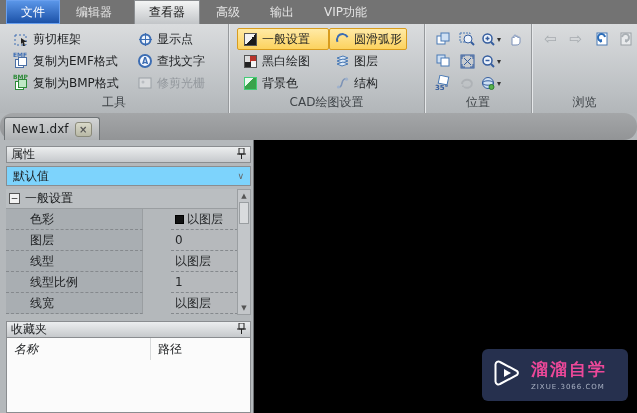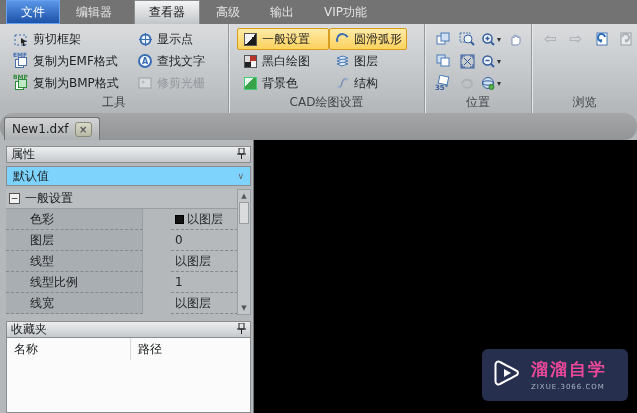--- a/index.html
+++ b/index.html
@@ -64,21 +64,21 @@
   .plabel { width:137px; background:#a9aeb2; border-bottom:1px dashed #85898d; border-right:1px solid #9a9ea1; display:flex; align-items:center; padding-left:24px; font-size:12px; color:#1b1d1f; }
   .pvalue { flex:1; background:#b6b9bc; border-bottom:1px dashed #85898d; display:flex; align-items:center; gap:3px; padding-left:4px; font-size:12px; color:#26282a; }
   .swatch { width:9px; height:9px; background:#111; border:1px solid #000; }
   .pscroll { position:absolute; right:0; top:0; width:14px; height:126px; background:#c3c6c9; border:1px solid #9a9ea1; display:flex; flex-direction:column; align-items:center; }
   .scroll-arrow { font-size:7px; color:#555; height:12px; line-height:12px; }
   .scroll-thumb { width:10px; height:22px; background:#d9dbdd; border:1px solid #9a9ea1; }
   .scroll-space { flex:1; }
   .fav-header { margin-top:6px;align-items:center; }
   .fav-body { flex:1; background:#fbfbfb; border:1px solid #8a8d90; border-top:none; display:flex; flex-direction:column; }
   .fav-cols { display:flex; height:22px; align-items:center; font-size:12px; color:#1b1d1f; background:#fbfbfb; }
-  .fav-col-name { width:124px; padding-left:7px; border-right:1px solid #d7d9da; height:100%; display:flex; align-items:center; }
+  .fav-col-name { width:144px; padding-left:7px; border-right:1px solid #d7d9da; height:100%; display:flex; align-items:center;font-style:italic; }
   .fav-col-path { padding-left:7px; }
 
   .canvas { flex:1; position:relative; background:#000; }
   .watermark { position:absolute; right:13px; bottom:12px; width:146px; height:52px; background:#26304e; border-radius:6px; display:flex; align-items:center; padding:0 10px; gap:9px; }
   .wm-text { display:flex; flex-direction:column; }
   .wm-title { color:#ec4899; font-size:17px; font-weight:bold; letter-spacing:2px; line-height:20px; }
   .wm-sub { color:#aab2c4; font-size:7px; letter-spacing:1px; margin-top:4px; }
 </style>
 </head>
 <body>

